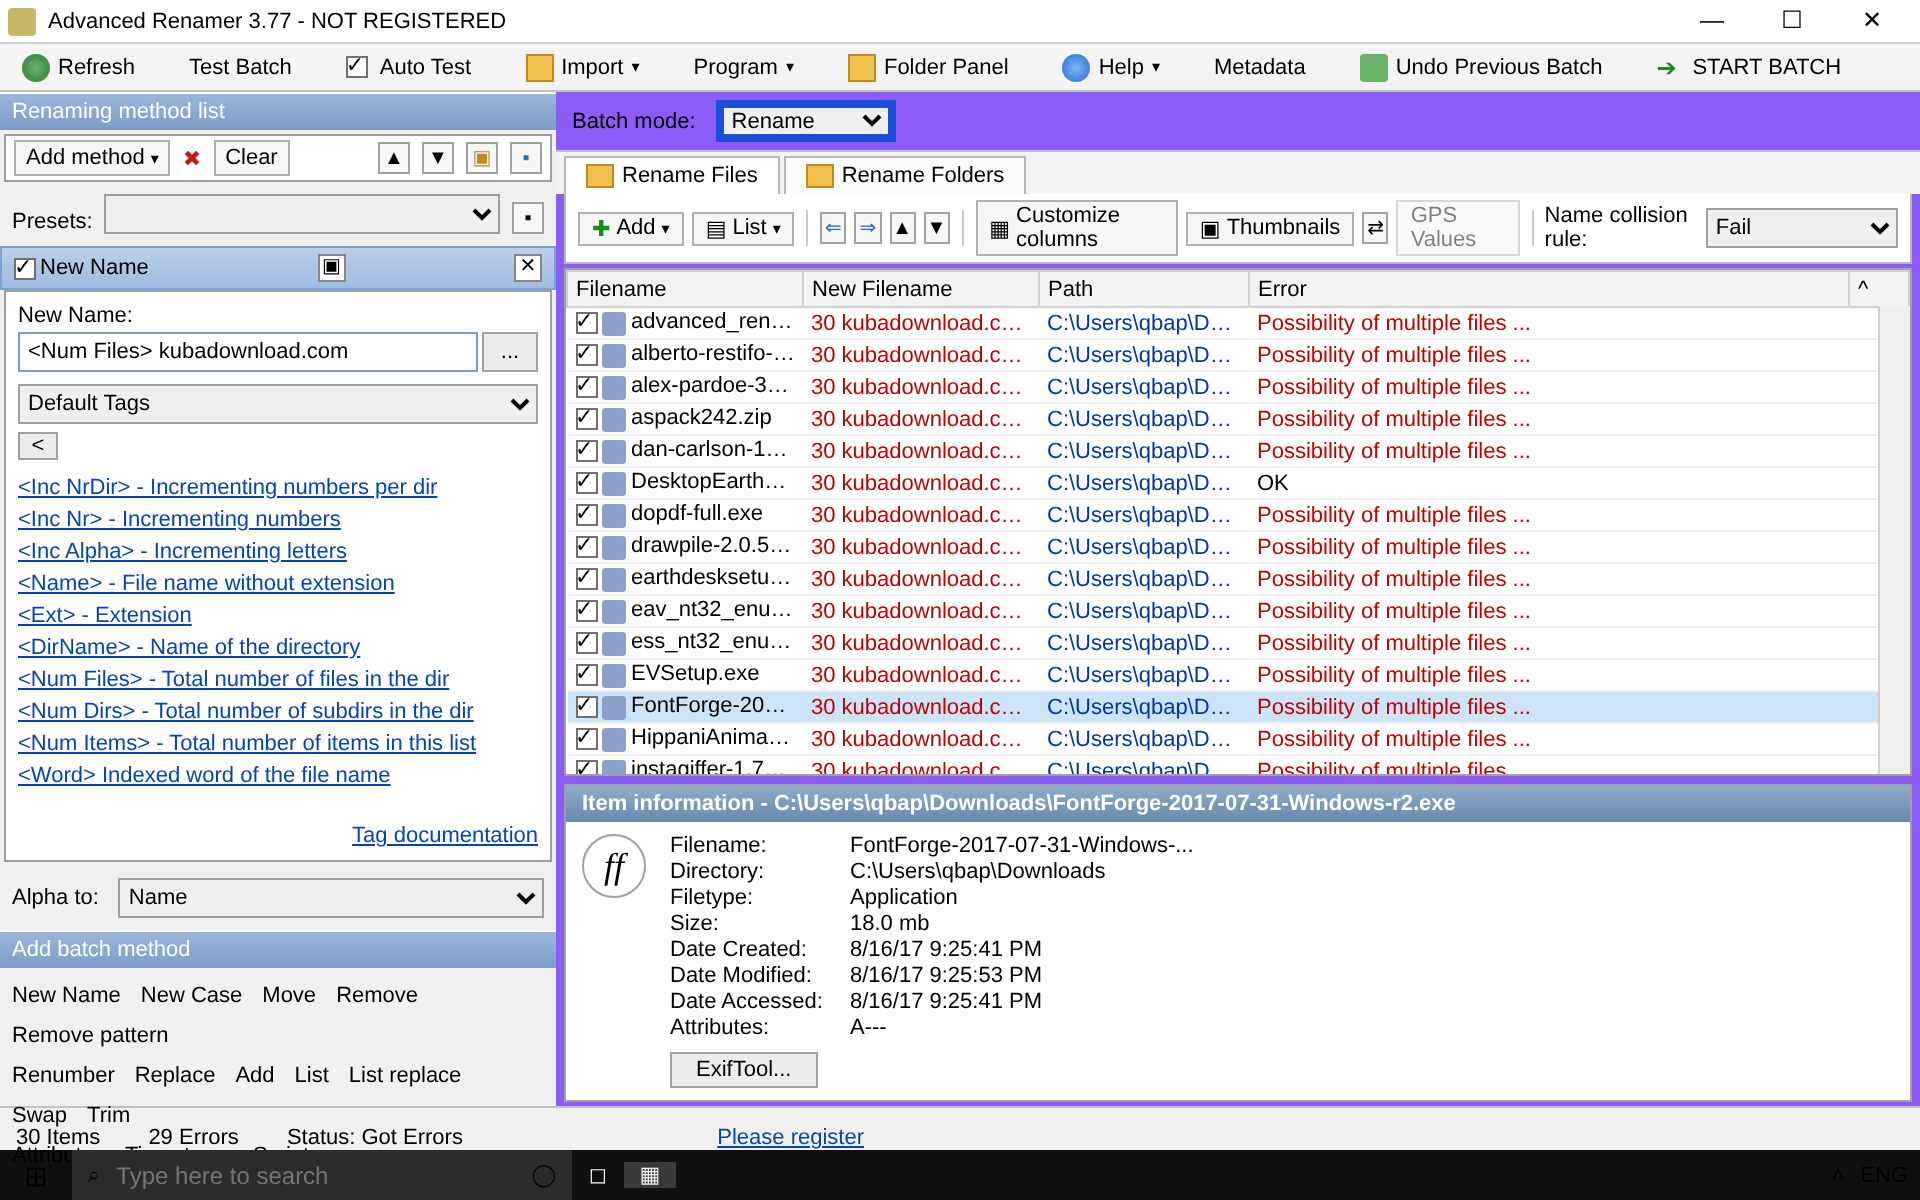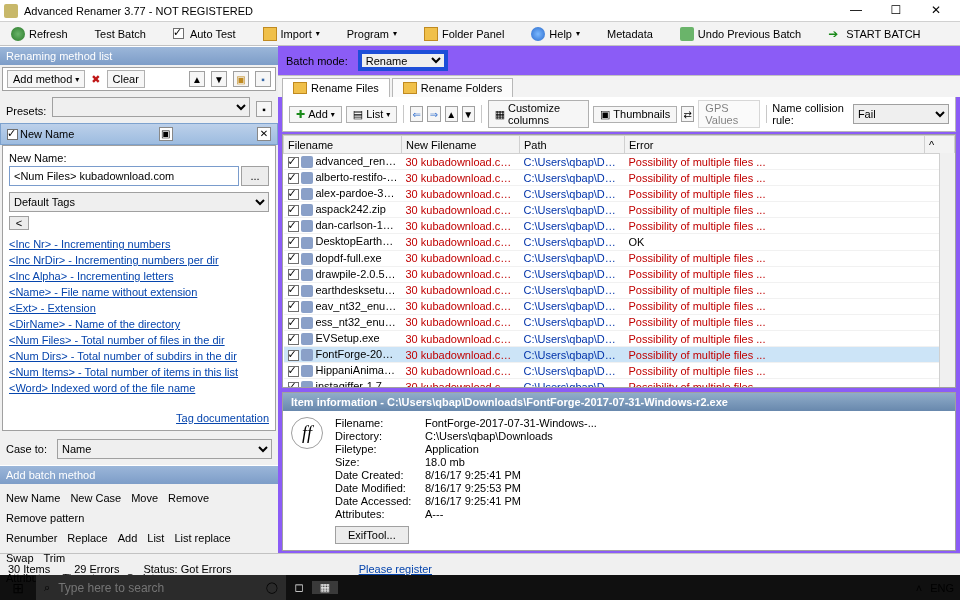--- a/index.html
+++ b/index.html
@@ -165,35 +165,35 @@
       <label>New Name:</label>
       <div class="inrow">
         <input value="&lt;Num Files&gt; kubadownload.com" style="">
         <button>...</button>
       </div>
       <select><option>Default Tags</option></select>
       <div class="inrow" style="margin-top:4px">
           <button style="width:20px">&lt;</button>
         </div>
       <div class="tags" id="tags">
+          <a>&lt;Inc NrDir&gt; - Incrementing numbers per dir</a>
           <a>&lt;Inc Nr&gt; - Incrementing numbers</a>
-          <a>&lt;Inc NrDir&gt; - Incrementing numbers per dir</a>
           <a>&lt;Inc Alpha&gt; - Incrementing letters</a>
           <a>&lt;Name&gt; - File name without extension</a>
           <a>&lt;Ext&gt; - Extension</a>
           <a>&lt;DirName&gt; - Name of the directory</a>
           <a>&lt;Num Files&gt; - Total number of files in the dir</a>
           <a>&lt;Num Dirs&gt; - Total number of subdirs in the dir</a>
           <a>&lt;Num Items&gt; - Total number of items in this list</a>
           <a>&lt;Word&gt; Indexed word of the file name</a>
         </div>
       <div class="docrow"><a>Tag documentation</a></div>
     </div>
     <div class="applyrow">
-      <span>Case to:</span>
+      <span>Alpha to:</span>
       <select><option>Name</option></select>
     </div>
     <div style="flex:1"></div>
     <div class="hdr">Add batch method</div>
     <div class="batchmethods">
       <div id="bm1"><span>New Name</span><span>New Case</span><span>Move</span><span>Remove</span><span>Remove pattern</span></div>
         <div id="bm2"><span>Renumber</span><span>Replace</span><span>Add</span><span>List</span><span>List replace</span><span>Swap</span><span>Trim</span></div>
         <div id="bm3"><span>Attributes</span><span>Timestamp</span><span>Script</span></div>
     </div>
   </div>

